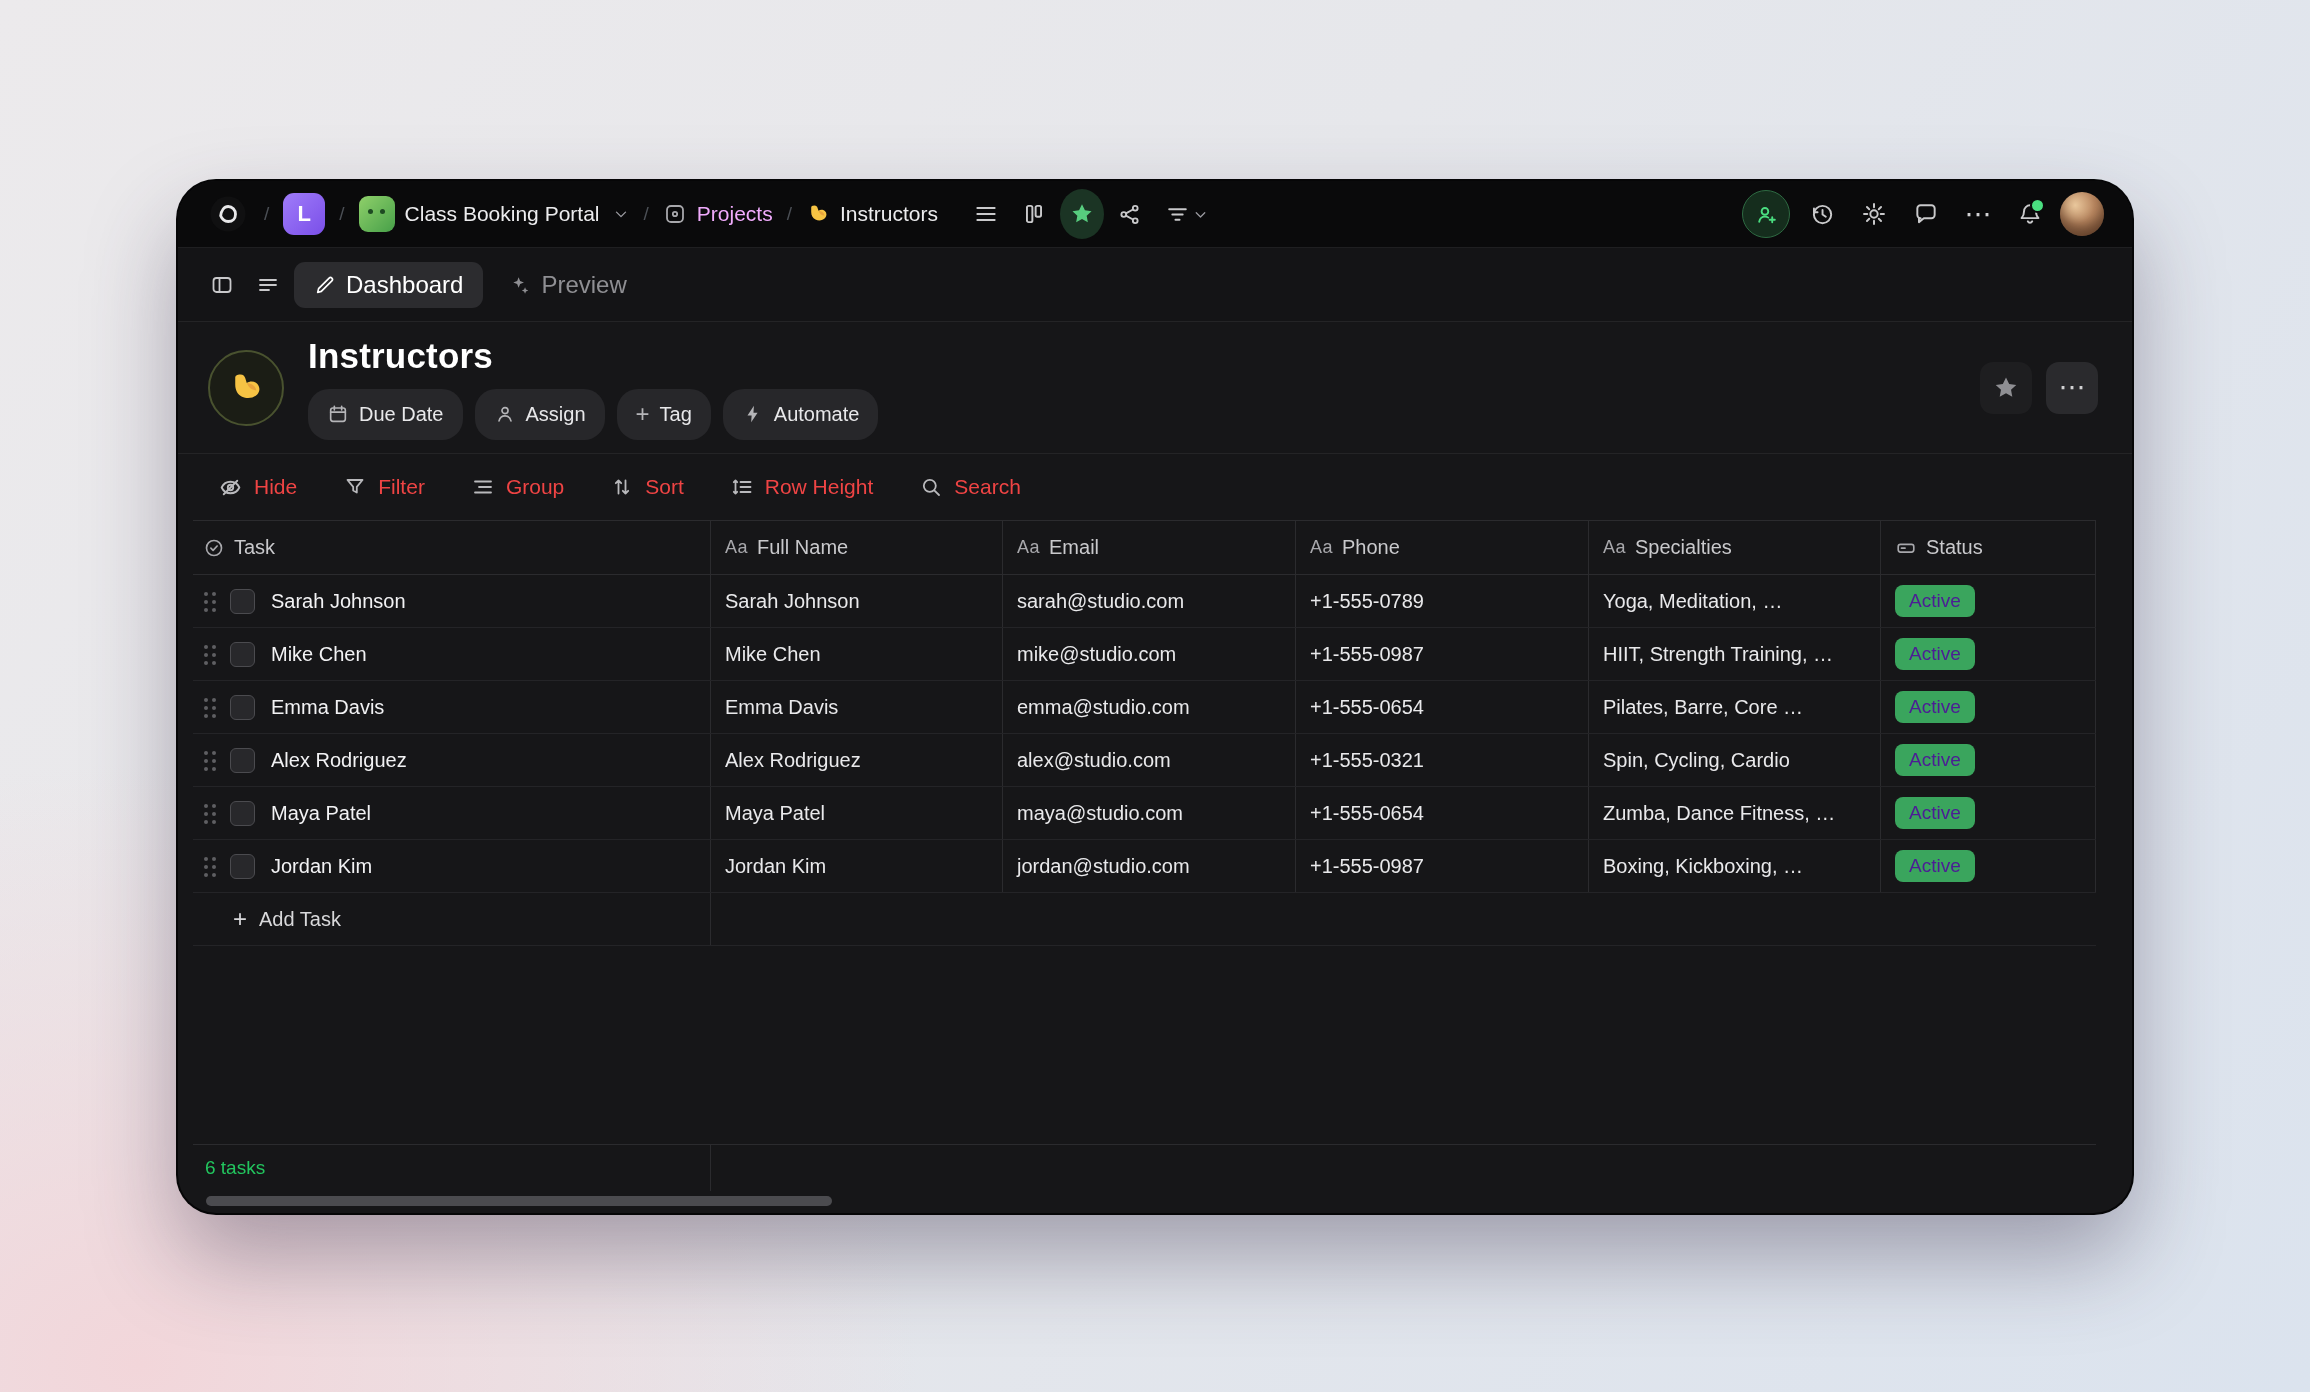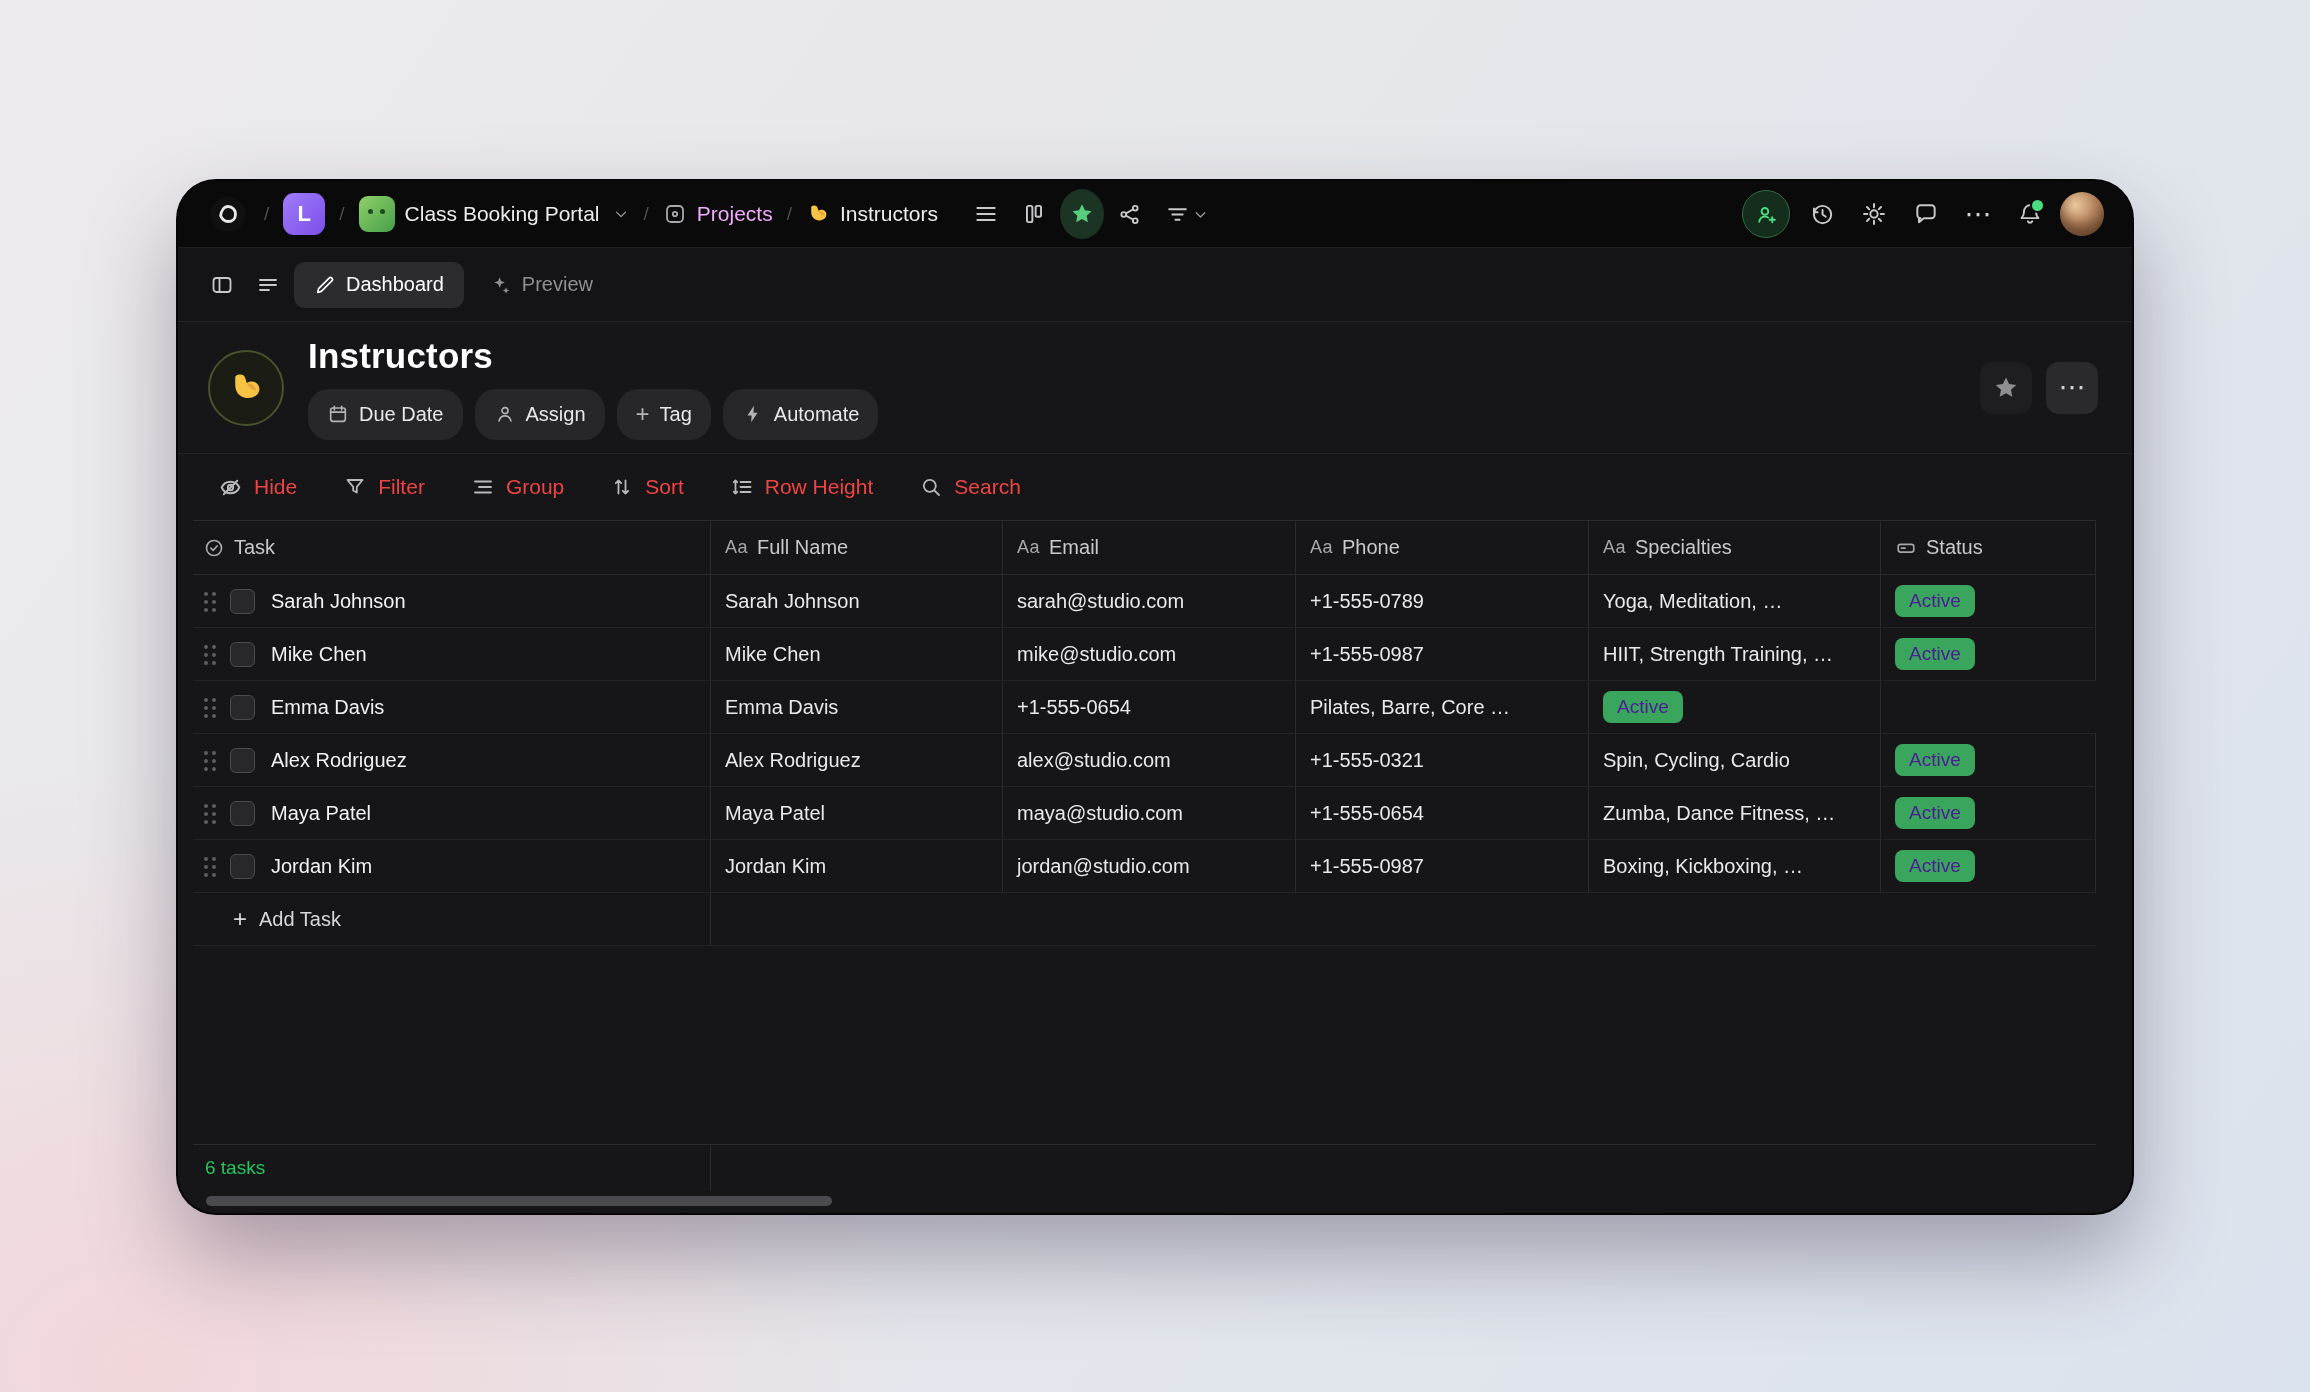--- a/index.html
+++ b/index.html
@@ -41,21 +41,21 @@
   .presence{width:46px;height:46px;border-radius:50%;background:#152d1d;border:1px solid #2f6b43;
     display:flex;align-items:center;justify-content:center;color:var(--accent-green,#4ade80);cursor:pointer}
   .user-avatar{width:44px;height:44px;border-radius:50%;cursor:pointer;
     background:radial-gradient(circle at 35% 30%,#e9c79c 0%,#b98760 45%,#8a5d3e 100%);
     box-shadow:inset 0 -10px 12px rgba(40,20,10,.45)}
 
   
   .tabbar{height:73px;flex:0 0 73px;display:flex;align-items:center;gap:6px;padding:0 24px;
     background:#141416;border-bottom:1px solid #242426}
   .tab{display:flex;align-items:center;gap:10px;height:46px;padding:0 20px;border-radius:11px;
-    font-size:20px;color:#8f8f93;cursor:pointer}
+    font-size:24px;color:#8f8f93;cursor:pointer}
   .tab.active{background:#2c2c2f;color:#ffffff}
 
   
   .page-header{flex:0 0 131px;display:flex;align-items:center;padding:0 34px 0 30px;background:#161618}
   .page-avatar{width:72px;height:72px;border-radius:50%;background:#1b1d15;border:2px solid #49522f;
     display:flex;align-items:center;justify-content:center}
   .ph-text{margin-left:24px;display:flex;flex-direction:column;gap:13px}
   .page-title{margin:0;font-size:35px;font-weight:600;color:#ffffff;letter-spacing:.2px}
   .pill-row{display:flex;align-items:center;gap:12px}
   .pill{display:flex;align-items:center;gap:10px;height:51px;padding:0 19px;border-radius:21px;
@@ -416,20 +416,21 @@
 
       <div class="trow">
         <div class="cell task-cell">
           <span class="handle">
               <i></i>
             </span>
           <span class="checkbox"></span>
           <span class="task-name">Emma Davis</span>
         </div>
         <div class="cell">Emma Davis</div>
+        <div class="cell">emma@studio.com</div>
         <div class="cell">+1-555-0654</div>
         <div class="cell">Pilates, Barre, Core …</div>
         <div class="cell">
             <span class="badge">Active</span>
           </div>
       </div>
 
       <div class="trow">
         <div class="cell task-cell">
           <span class="handle">

